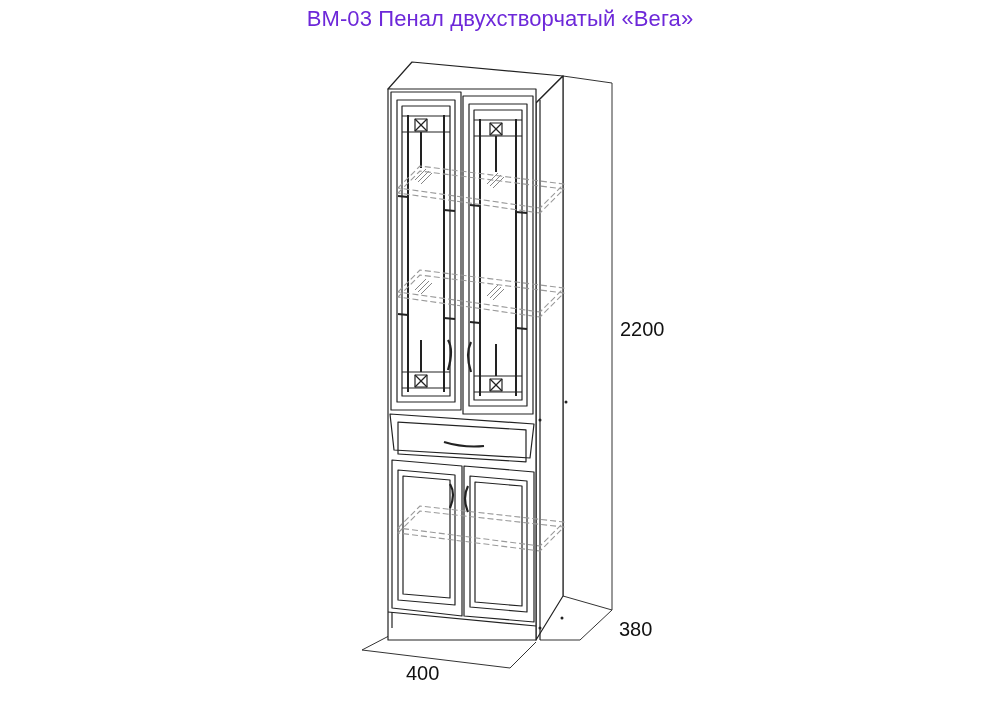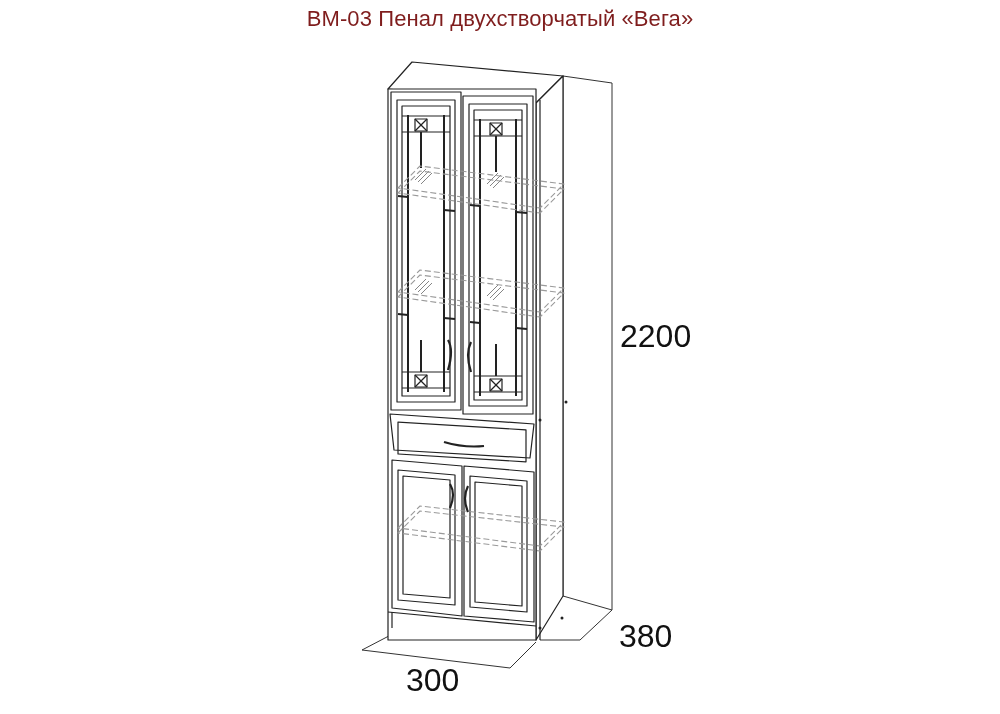--- a/index.html
+++ b/index.html
@@ -1,18 +1,18 @@
 <!DOCTYPE html>
 <html><head>
 <meta charset="utf-8">
 <style>
   html, body { margin:0; padding:0; background:#ffffff; }
   body { width:1000px; height:714px; position:relative; overflow:hidden; font-family:"Liberation Sans", sans-serif; }
-  .title { position:absolute; left:0; top:6px; width:1000px; text-align:center; font-size:22px; color:#7f1d1d; letter-spacing:0.1px; }
-  .dim { position:absolute; font-size:32px; color:#111; }
+  .title { position:absolute; left:0; top:6px; width:1000px; text-align:center; font-size:22px; color:#6d28d9; letter-spacing:0.1px; }
+  .dim { position:absolute; font-size:20px; color:#111; }
   #dim-height { left:620px; top:318px; }
   #dim-depth { left:584px; top:618px;margin-left:35px; }
   #dim-width { left:406px; top:662px; }
   svg.drawing { position:absolute; left:0; top:0; }
 </style>
 </head>
 <body>
 
 <div class="title">ВМ-03 Пенал двухстворчатый «Вега»</div>
 
@@ -144,13 +144,13 @@
       <circle cx="566" cy="402" r="1.5"></circle>
       <circle cx="540" cy="420" r="1.5"></circle>
       <circle cx="562" cy="618" r="1.5"></circle>
       <circle cx="540" cy="628" r="1.5"></circle>
     </g>
   </g>
 </svg>
 
 <div class="dim" id="dim-height">2200</div>
 <div class="dim" id="dim-depth">380</div>
-<div class="dim" id="dim-width">300</div>
+<div class="dim" id="dim-width">400</div>
 
 </body></html>

